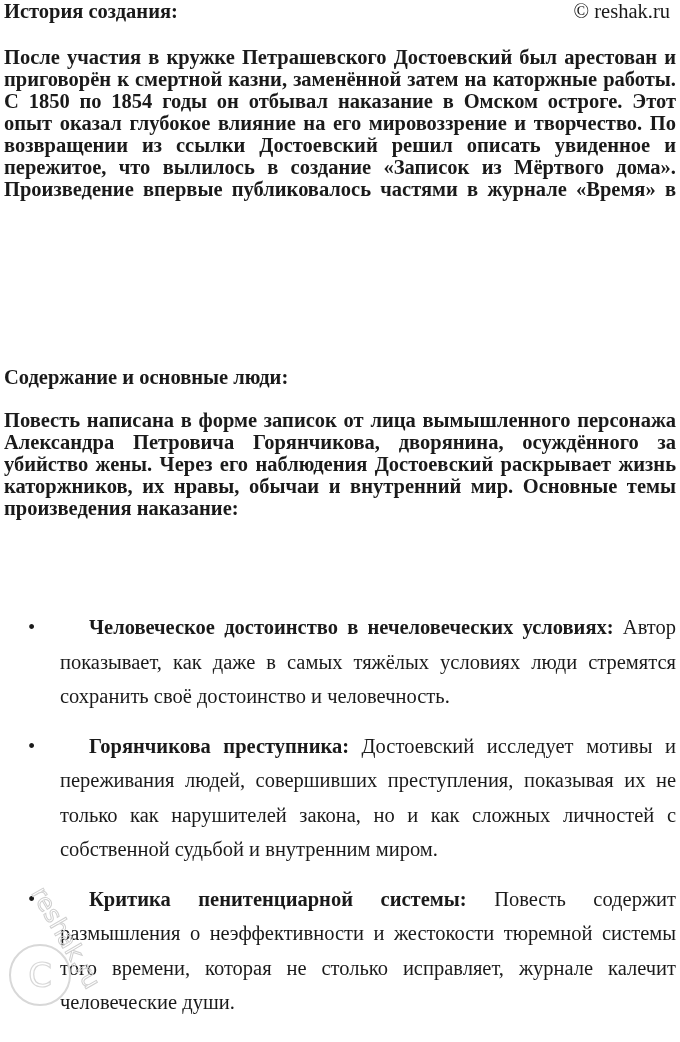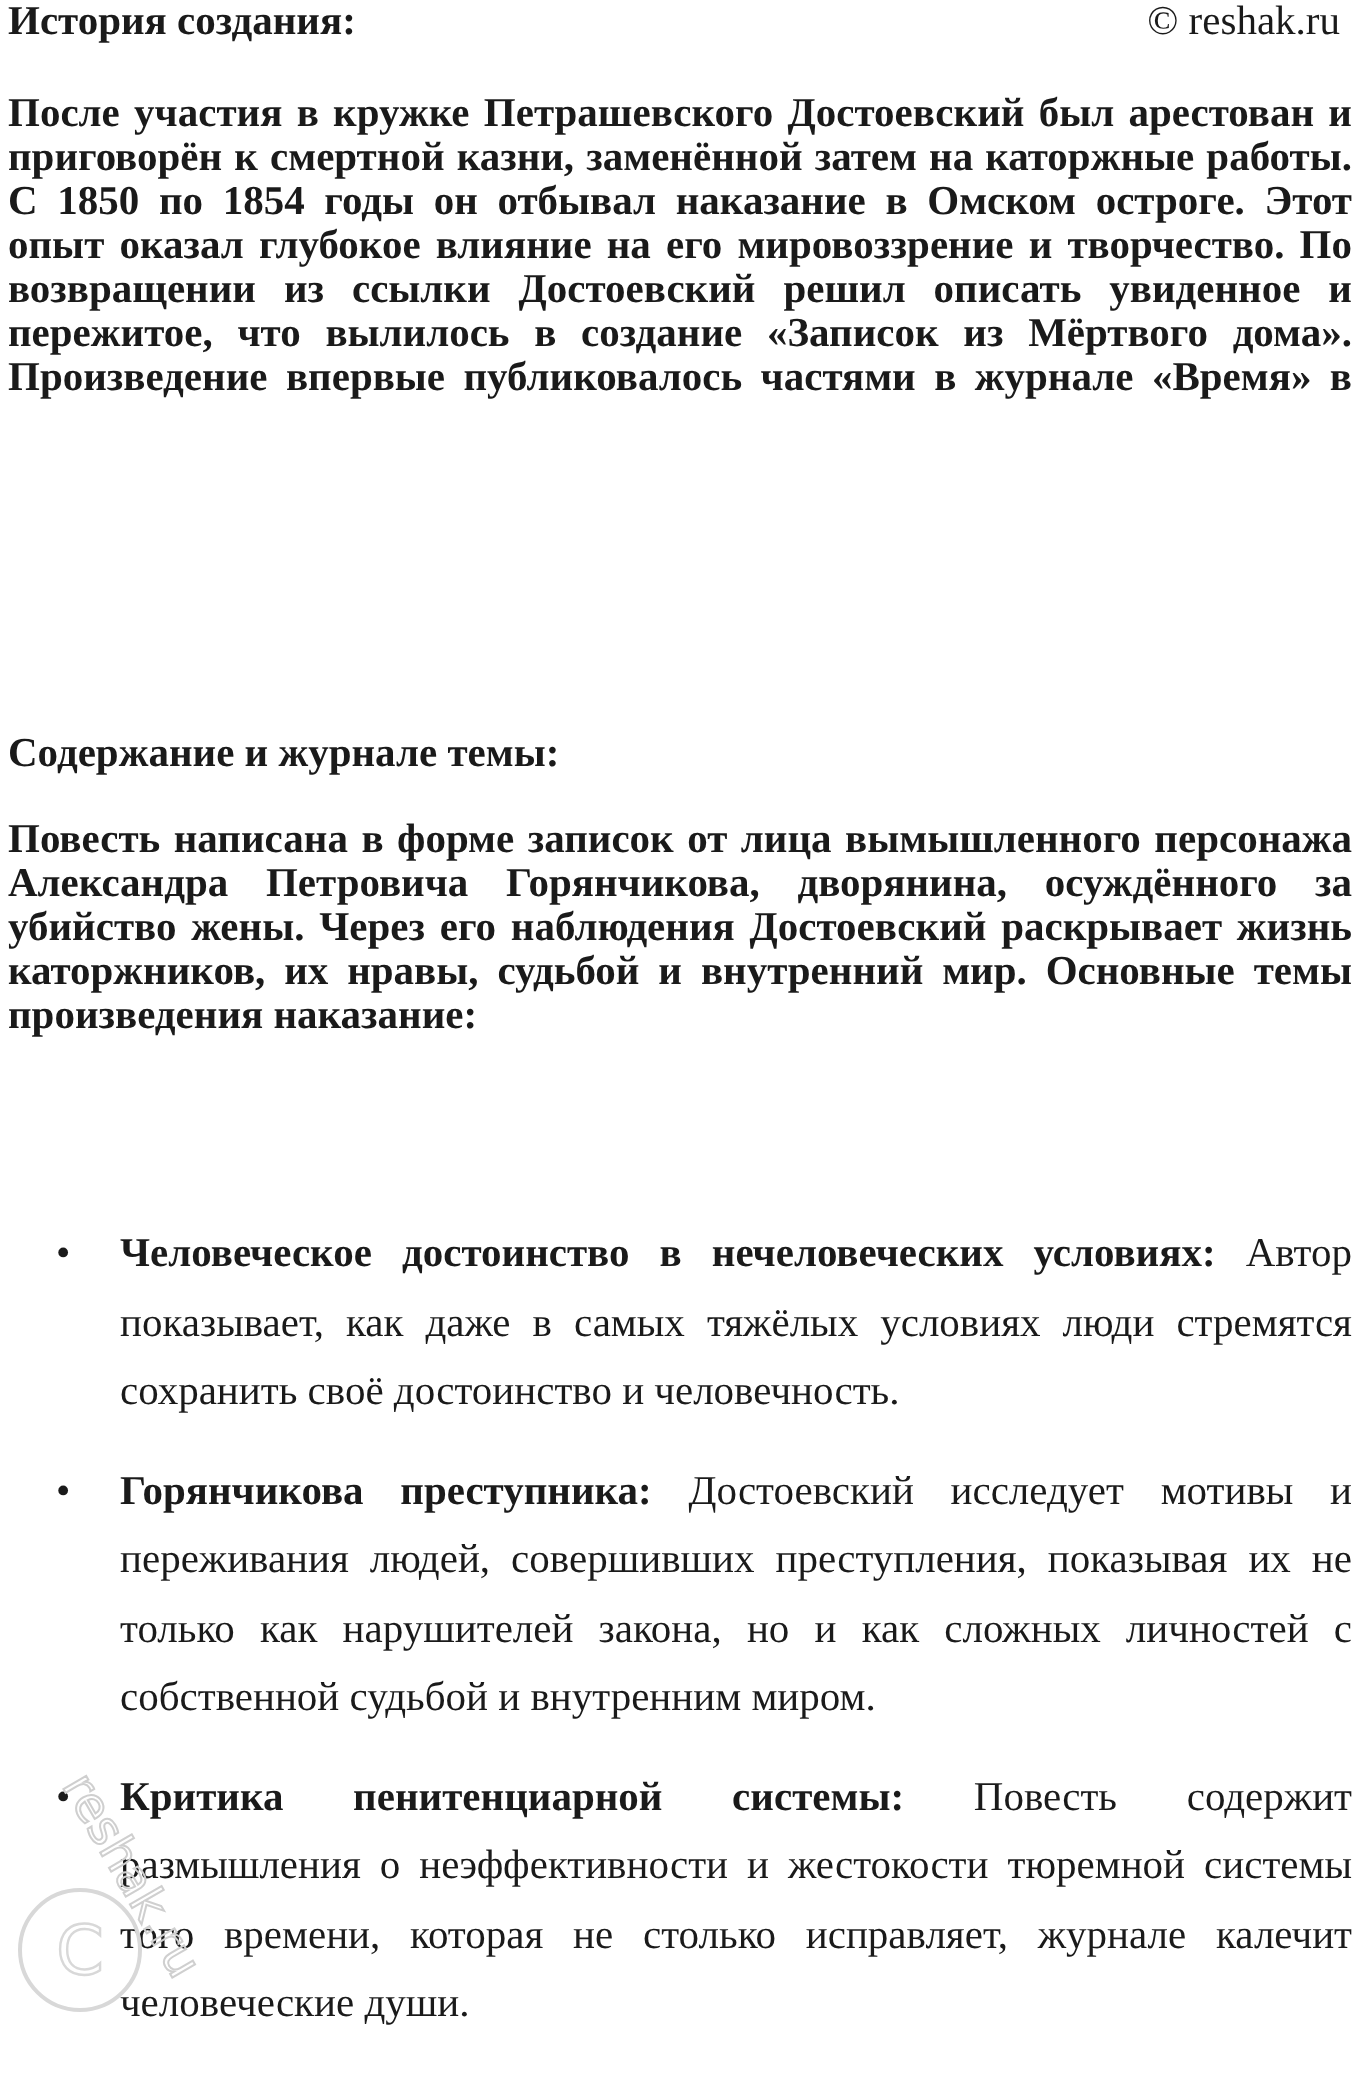--- a/index.html
+++ b/index.html
@@ -6,39 +6,39 @@
   body { width:680px; height:1042px; overflow:hidden; position:relative;
          font-family:"Liberation Serif", serif; color:#1a1a1a; font-size:20.5px; }
   .hdr { position:absolute; left:4px; top:0; width:672px; height:24px; font-weight:bold; }
   .copy { position:absolute; right:6px; top:0; font-weight:normal;margin-left:12px; }
   .p { position:absolute; left:4px; width:672px; line-height:22px; text-align:justify;font-weight:bold; }
   .p .last { text-align:left; }
   .h2 { position:absolute; left:4px; font-weight:bold; }
   ul { position:absolute; left:0; margin:0; padding:0; list-style:none; width:676px; }
   li { position:relative; padding-left:60px; line-height:34.5px; text-align:justify; }
   li .dot { position:absolute; left:28px; top:0; }
-  b { font-weight:bold; }
+  b { font-weight:bold;margin-left:29px; }
   .wm { position:absolute; left:2px; top:885px; width:120px; height:140px; pointer-events:none; }
 </style>
 </head>
 <body>
 
 <div class="hdr">
   <span>История создания:</span>
   <span class="copy">© reshak.ru</span>
 </div>
 
 <div class="p" style="top:46px;">
   <div style="text-align-last:justify;">После участия в кружке Петрашевского Достоевский был арестован и приговорён к смертной казни, заменённой затем на каторжные работы. С 1850 по 1854 годы он отбывал наказание в Омском остроге. Этот опыт оказал глубокое влияние на его мировоззрение и творчество. По возвращении из ссылки Достоевский решил описать увиденное и пережитое, что вылилось в создание «Записок из Мёртвого дома». Произведение впервые публиковалось частями в журнале «Время» в</div>
 </div>
 
-<div class="h2" style="top:366px;">Содержание и журнале темы:</div>
+<div class="h2" style="top:366px;">Содержание и основные люди:</div>
 
 <div class="p" style="top:409px;">
-  <div style="text-align-last:justify;">Повесть написана в форме записок от лица вымышленного персонажа Александра Петровича Горянчикова, дворянина, осуждённого за убийство жены. Через его наблюдения Достоевский раскрывает жизнь каторжников, их нравы, судьбой и внутренний мир. Основные темы</div>
+  <div style="text-align-last:justify;">Повесть написана в форме записок от лица вымышленного персонажа Александра Петровича Горянчикова, дворянина, осуждённого за убийство жены. Через его наблюдения Достоевский раскрывает жизнь каторжников, их нравы, обычаи и внутренний мир. Основные темы</div>
   <div class="last">произведения наказание:</div>
 </div>
 
 <ul style="top:610px;">
   <li style="margin-bottom:15px;">
     <span class="dot">•</span>
     <b>Человеческое достоинство в нечеловеческих условиях:</b><span> Автор показывает, как даже в самых тяжёлых условиях люди стремятся сохранить своё достоинство и человечность.</span>
   </li>
   <li style="margin-bottom:15px;">
     <span class="dot">•</span>

